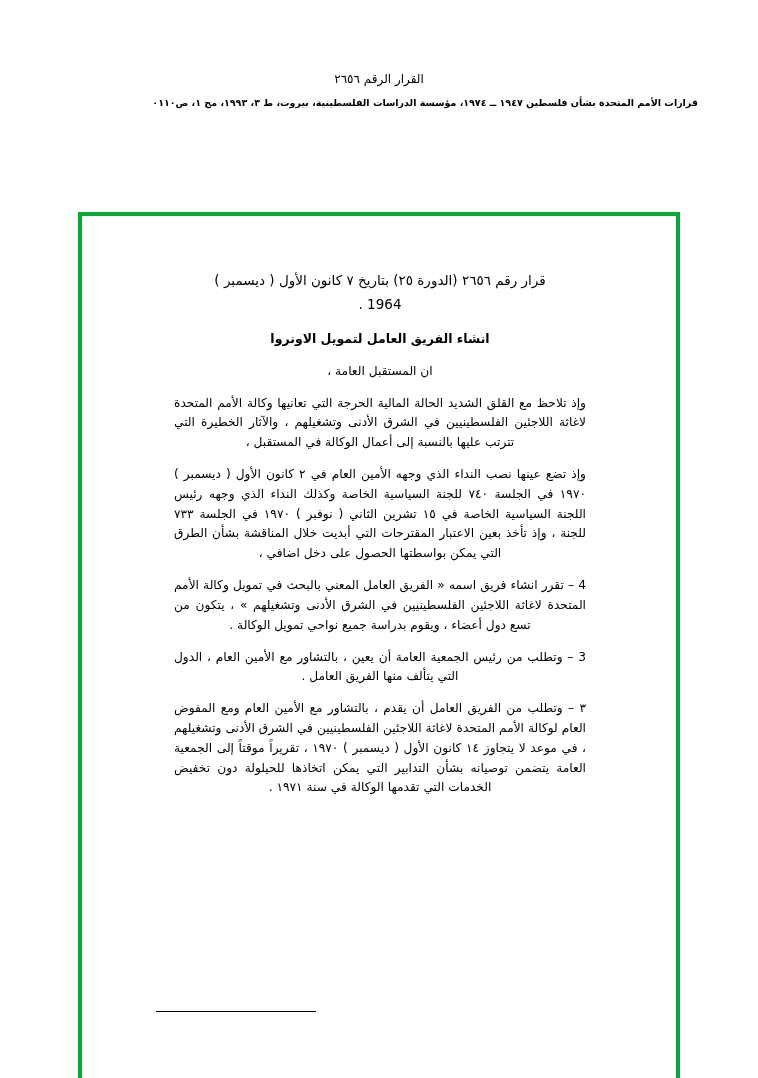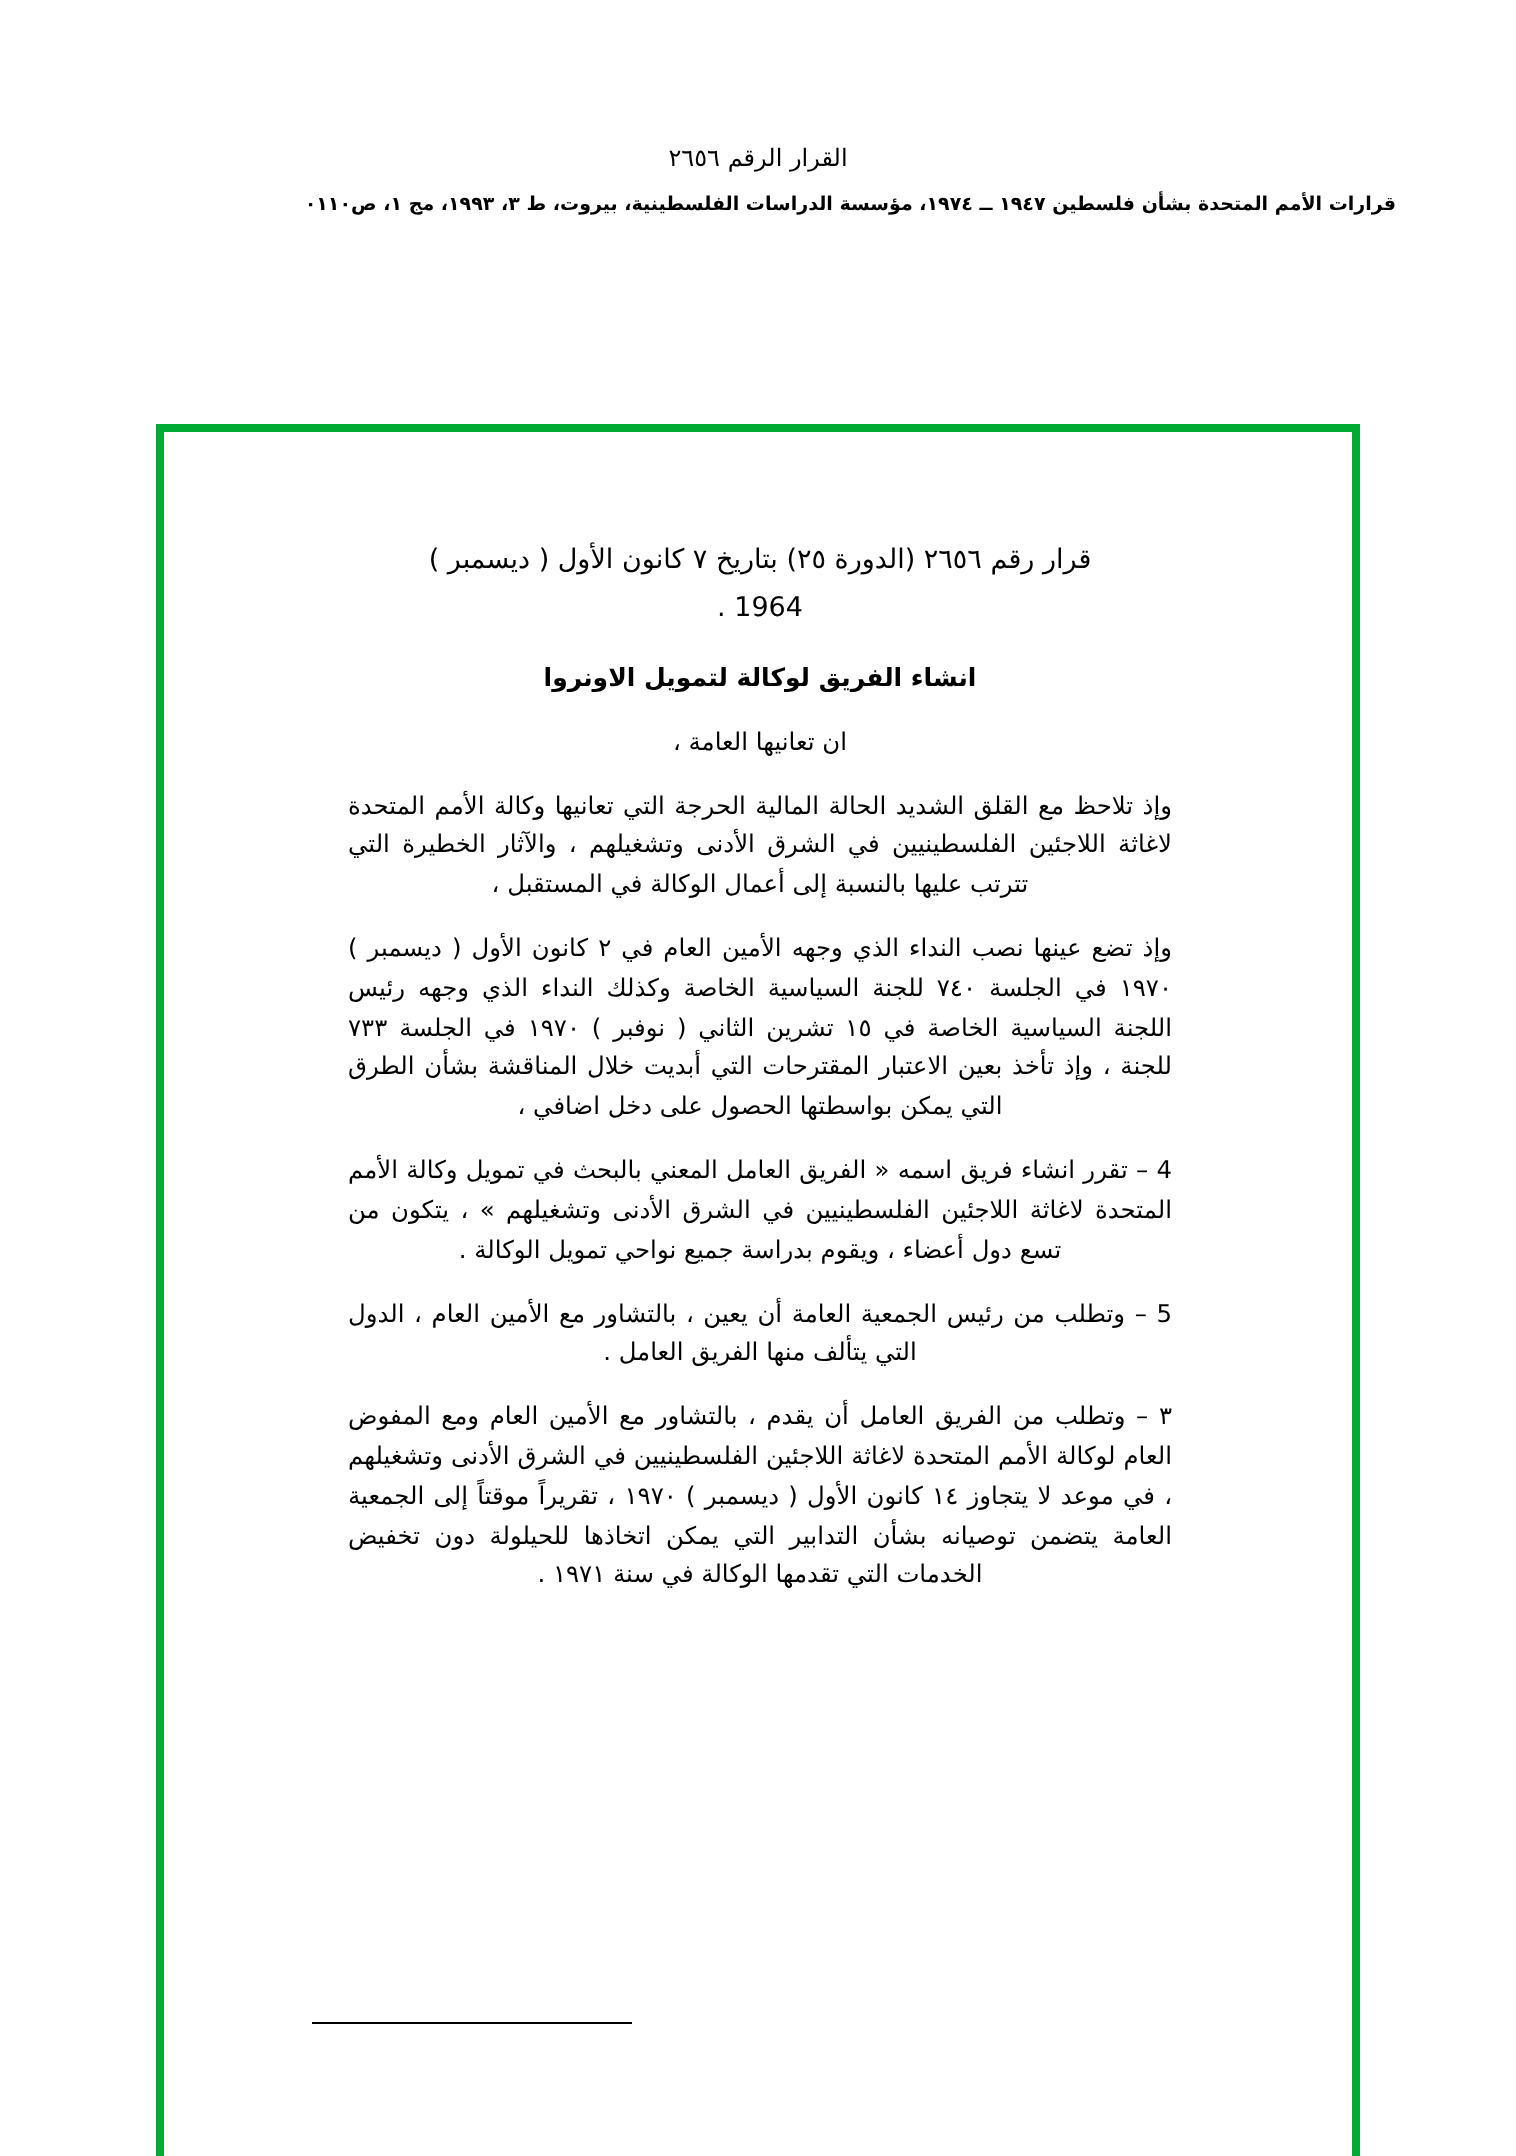--- a/index.html
+++ b/index.html
@@ -113,27 +113,27 @@
 
   <div class="green-frame"></div>
 
   <div class="frame-inner">
 
     <div class="res-head">
       <span>قرار رقم ٢٦٥٦ (الدورة ٢٥) بتاريخ ٧ كانون الأول ( ديسمبر )</span>
       <span class="line2">1964 .</span>
     </div>
 
-    <div class="res-subject">انشاء الفريق لوكالة لتمويل الاونروا</div>
+    <div class="res-subject">انشاء الفريق العامل لتمويل الاونروا</div>
 
     <div class="body-text">
-      <p class="para center-first">ان تعانيها العامة ،</p>
+      <p class="para center-first">ان المستقبل العامة ،</p>
       <p class="para">وإذ تلاحظ مع القلق الشديد الحالة المالية الحرجة التي تعانيها وكالة الأمم المتحدة لاغاثة اللاجئين الفلسطينيين في الشرق الأدنى وتشغيلهم ، والآثار الخطيرة التي تترتب عليها بالنسبة إلى أعمال الوكالة في المستقبل ،</p>
       <p class="para">وإذ تضع عينها نصب النداء الذي وجهه الأمين العام في ٢ كانون الأول ( ديسمبر ) ١٩٧٠ في الجلسة ٧٤٠ للجنة السياسية الخاصة وكذلك النداء الذي وجهه رئيس اللجنة السياسية الخاصة في ١٥ تشرين الثاني ( نوفبر ) ١٩٧٠ في الجلسة ٧٣٣ للجنة ، وإذ تأخذ بعين الاعتبار المقترحات التي أبديت خلال المناقشة بشأن الطرق التي يمكن بواسطتها الحصول على دخل اضافي ،</p>
       <p class="para">4 – تقرر انشاء فريق اسمه « الفريق العامل المعني بالبحث في تمويل وكالة الأمم المتحدة لاغاثة اللاجئين الفلسطينيين في الشرق الأدنى وتشغيلهم » ، يتكون من تسع دول أعضاء ، ويقوم بدراسة جميع نواحي تمويل الوكالة .</p>
-      <p class="para">5 – وتطلب من رئيس الجمعية العامة أن يعين ، بالتشاور مع الأمين العام ، الدول التي يتألف منها الفريق العامل .</p>
+      <p class="para">3 – وتطلب من رئيس الجمعية العامة أن يعين ، بالتشاور مع الأمين العام ، الدول التي يتألف منها الفريق العامل .</p>
       <p class="para">٣ – وتطلب من الفريق العامل أن يقدم ، بالتشاور مع الأمين العام ومع المفوض العام لوكالة الأمم المتحدة لاغاثة اللاجئين الفلسطينيين في الشرق الأدنى وتشغيلهم ، في موعد لا يتجاوز ١٤ كانون الأول ( ديسمبر ) ١٩٧٠ ، تقريراً موقتاً إلى الجمعية العامة يتضمن توصيانه بشأن التدابير التي يمكن اتخاذها للحيلولة دون تخفيض الخدمات التي تقدمها الوكالة في سنة ١٩٧١ .</p>
     </div>
 
     <div class="footnote-rule"></div>
   </div>
 
 </div>
 
 </body></html>

